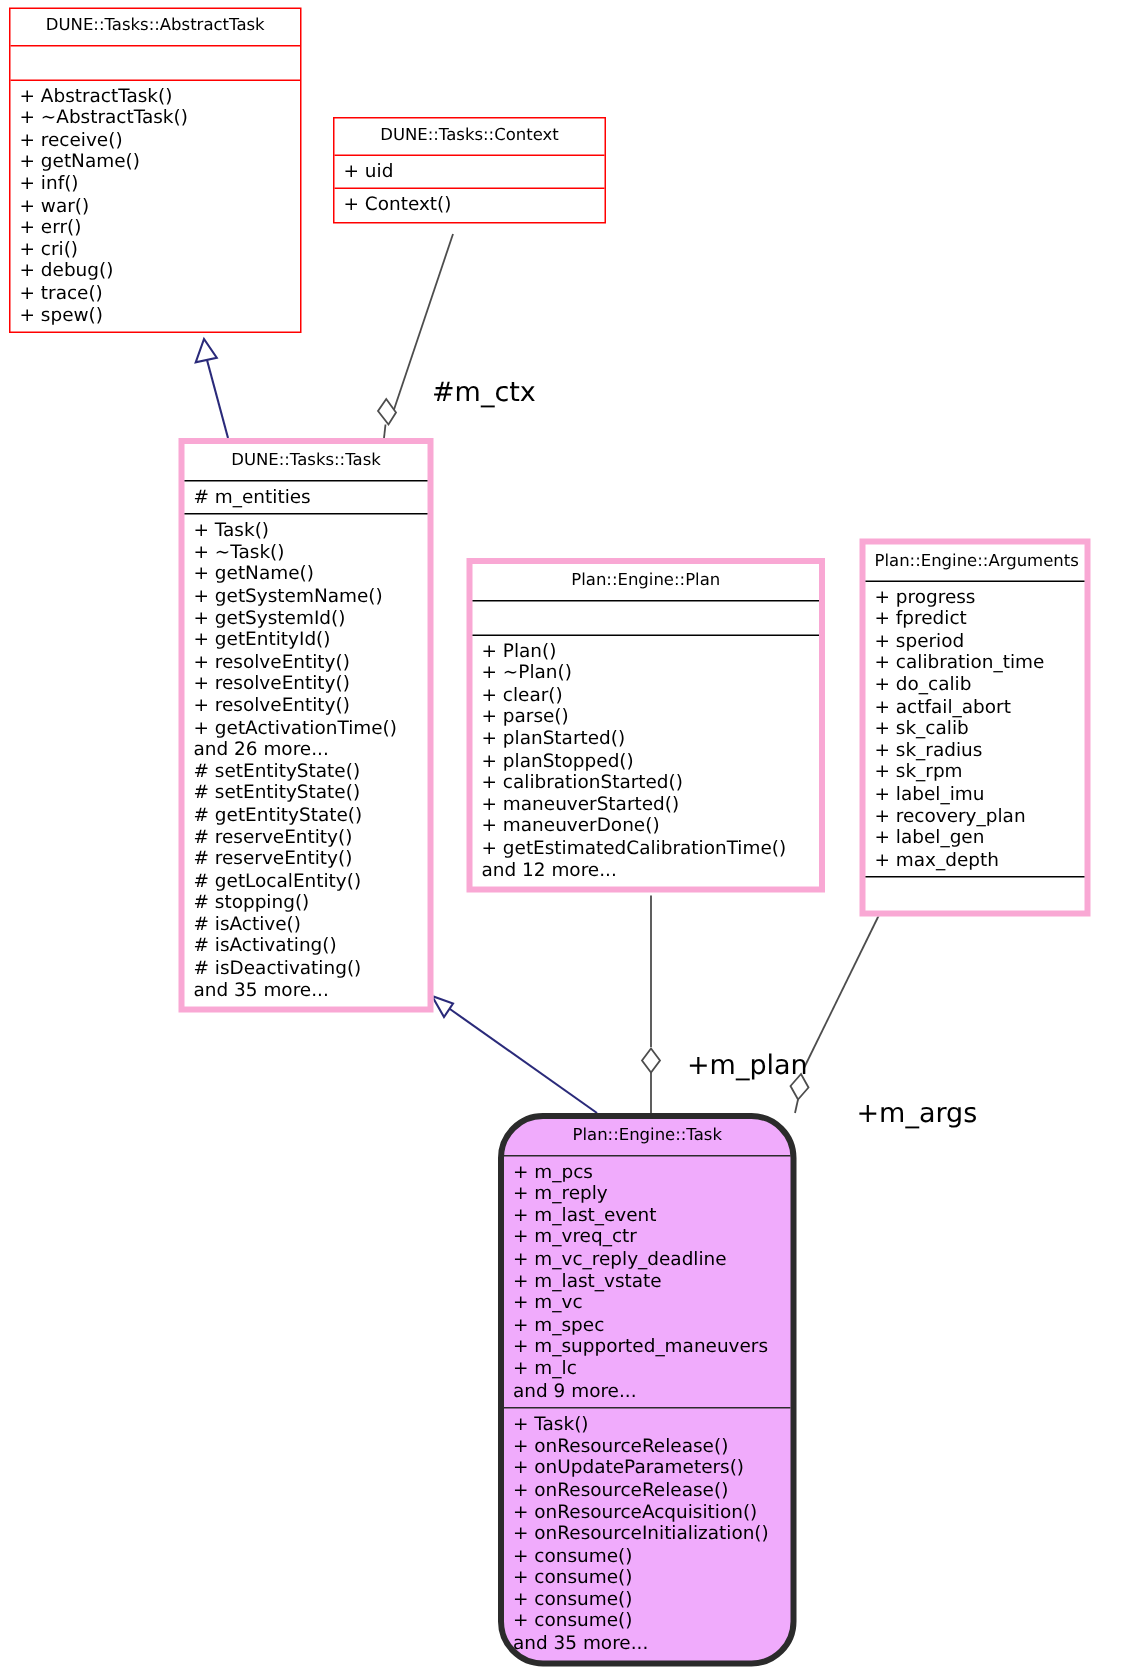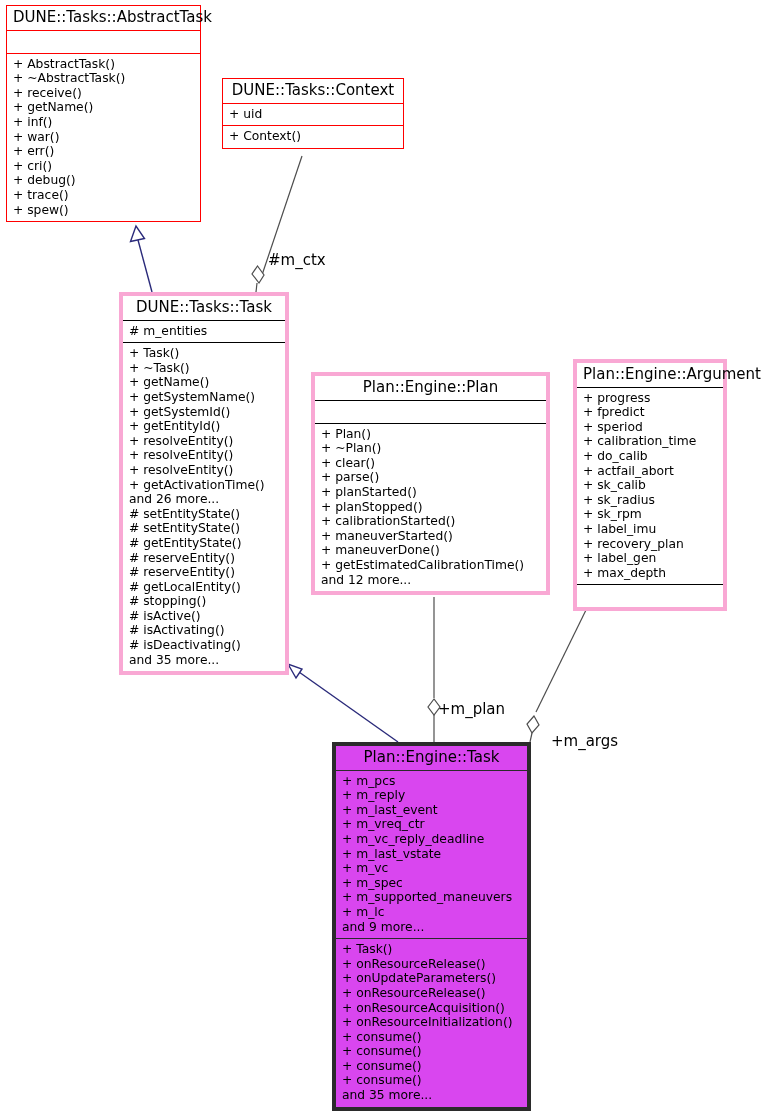--- a/index.html
+++ b/index.html
@@ -39,28 +39,29 @@
     font-size: 12.3px;
     line-height: 14.6px;
     color: #000000;
     z-index: 5;
   }
   .uml-class.red {
     border-color: #ff0000;
     border-width: 1.6px;
   }
   .uml-class.filled {
-    background: #d946ef;
+    background: #f0abfc;
     border-color: #2b2b2b;
+    border-radius: 30px;
   }
   .cls-name {
     text-align: center;
     padding: 4px 6px 5px 6px;
     white-space: nowrap;
-    font-size: 15px;
+    font-size: 11px;
   }
   .sep {
     height: 0;
     border-top: 1px solid #000000;
   }
   .uml-class.red .sep {
     border-top: 1.6px solid #ff0000;
   }
   .uml-class.filled .sep {
     border-top: 1px solid #2b2b2b;
@@ -72,24 +73,25 @@
     height: 15px;
     padding: 3px 6px 4px 6px;
   }
   .member {
     white-space: nowrap;
     font-size: 12.3px;
     line-height: 14.6px;
   }
   .edge-label {
     position: absolute;
-    font-size: 15px;
+    font-size: 18px;
     color: #000000;
     white-space: nowrap;
     z-index: 6;
+    padding-left: 20px;
   }
 </style>
 </head>
 <body>
 
 <div id="diagram">
 
   <svg class="edges" viewBox="0 0 761 1116" xmlns="http://www.w3.org/2000/svg">
 
     <g>

